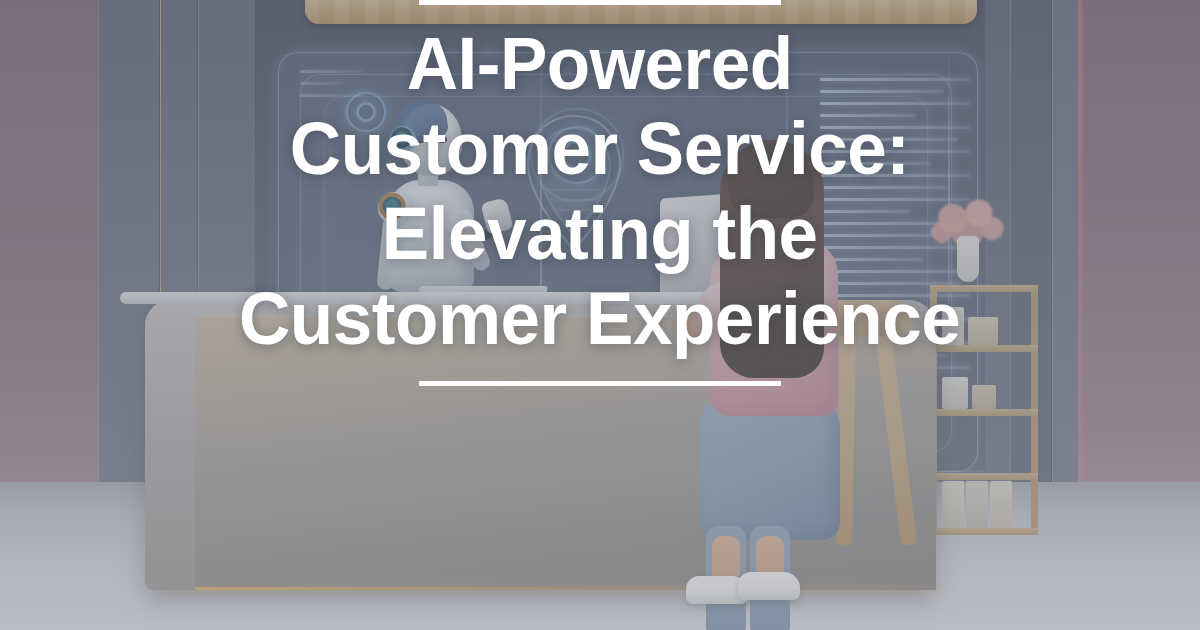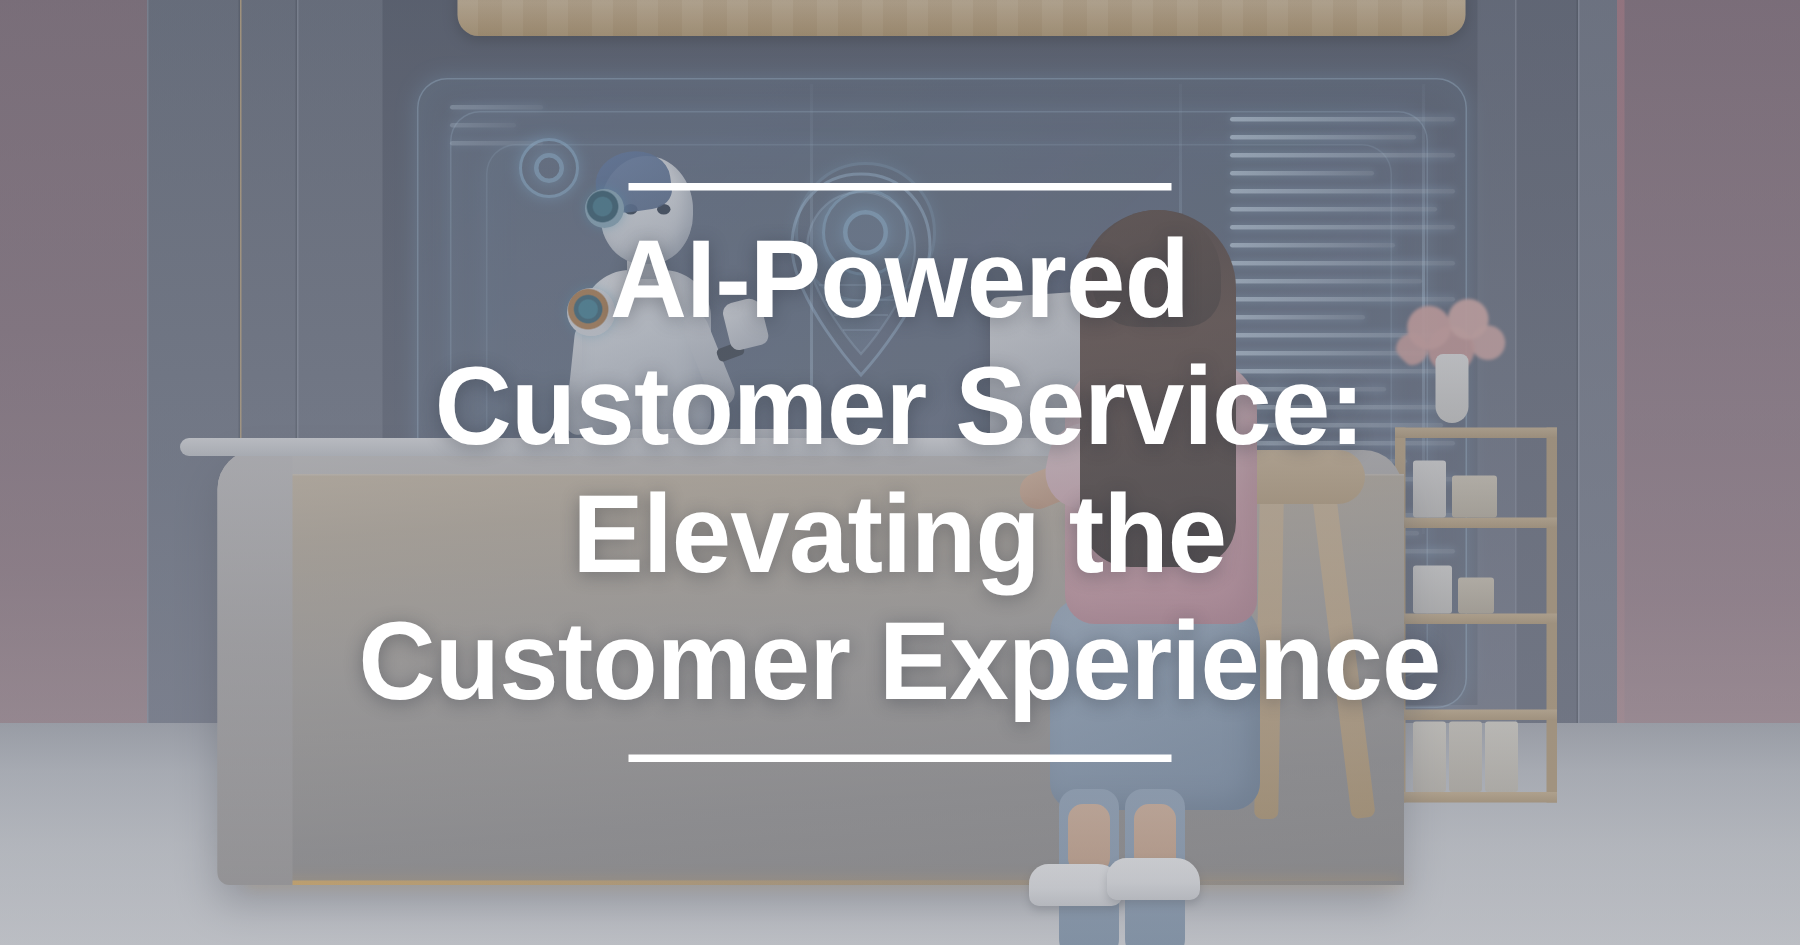--- a/index.html
+++ b/index.html
@@ -403,21 +403,20 @@
       linear-gradient(180deg, rgba(118,122,132,.44) 0%, rgba(126,130,140,.50) 45%, rgba(140,143,151,.46) 100%);
     pointer-events: none;
   }
 
   .content {
     position: absolute;
     inset: 0;
     display: flex;
     flex-direction: column;
     align-items: center;
-    justify-content: center;
   }
 
   .rule {
     width: 362px;
     height: 5px;
     background: #ffffff;
     flex: 0 0 auto;
   }
   .rule.top { margin-bottom: 16px; }
   .rule.bottom { margin-top: 20px; }

